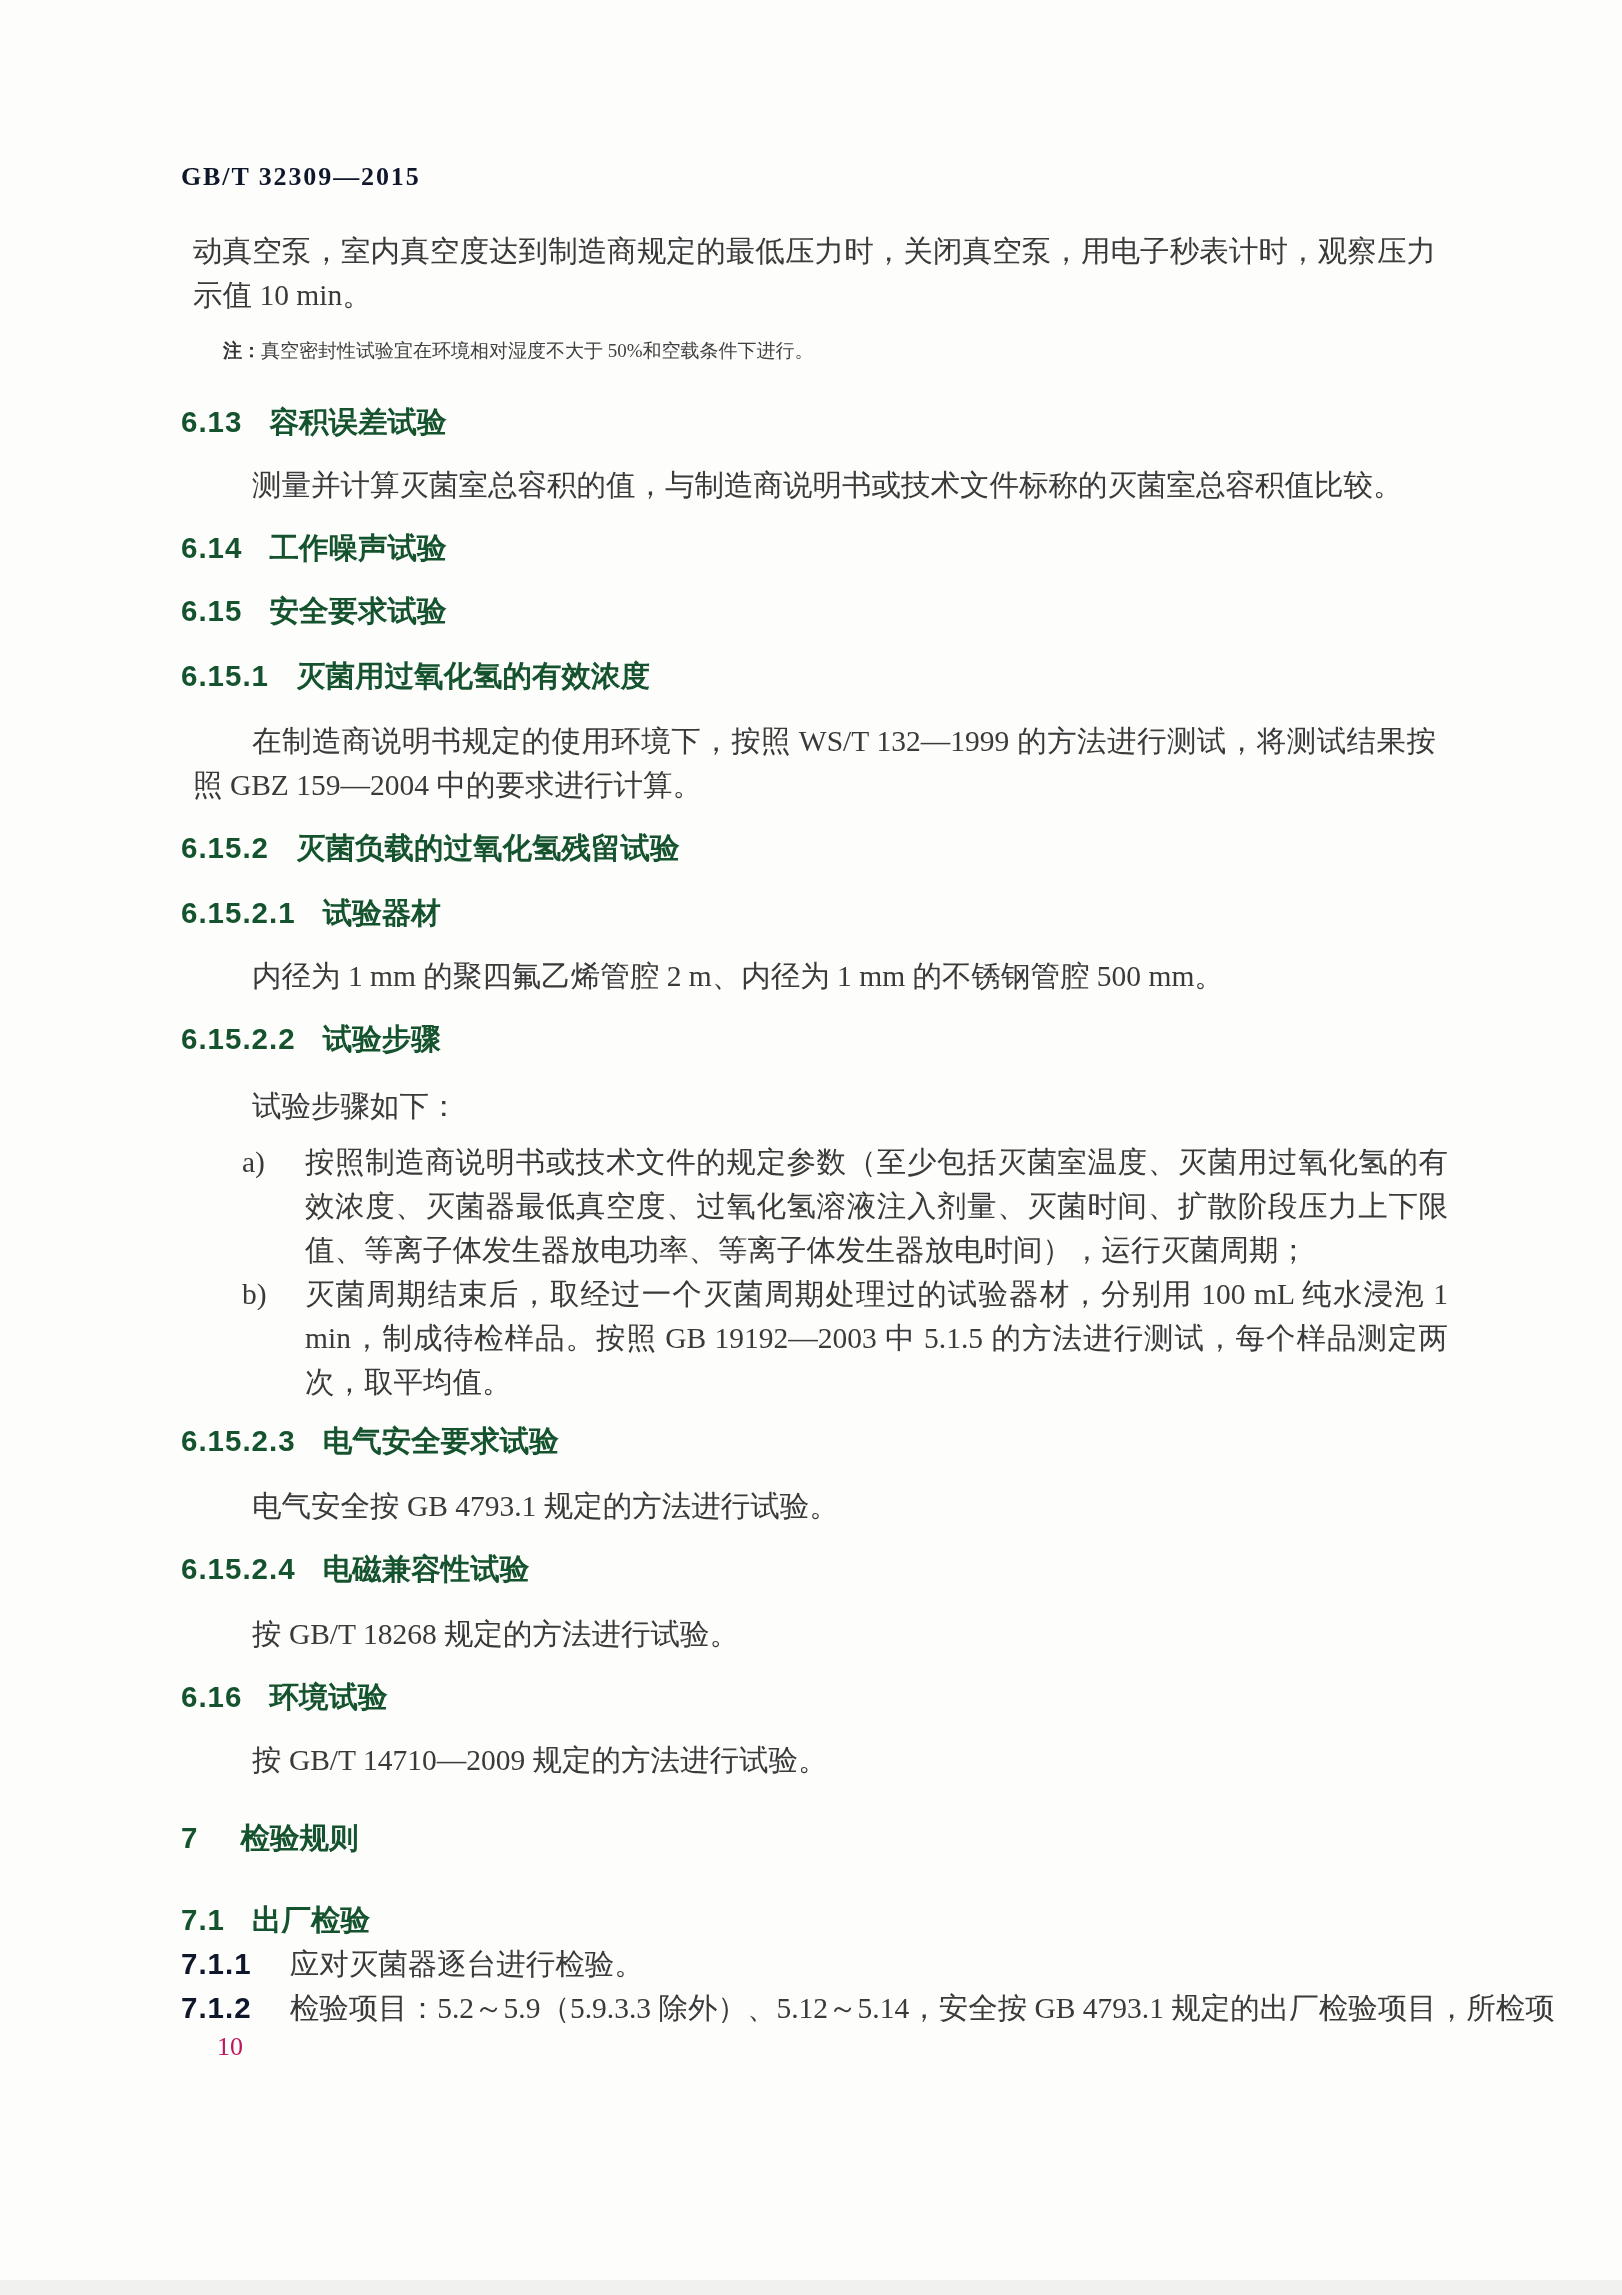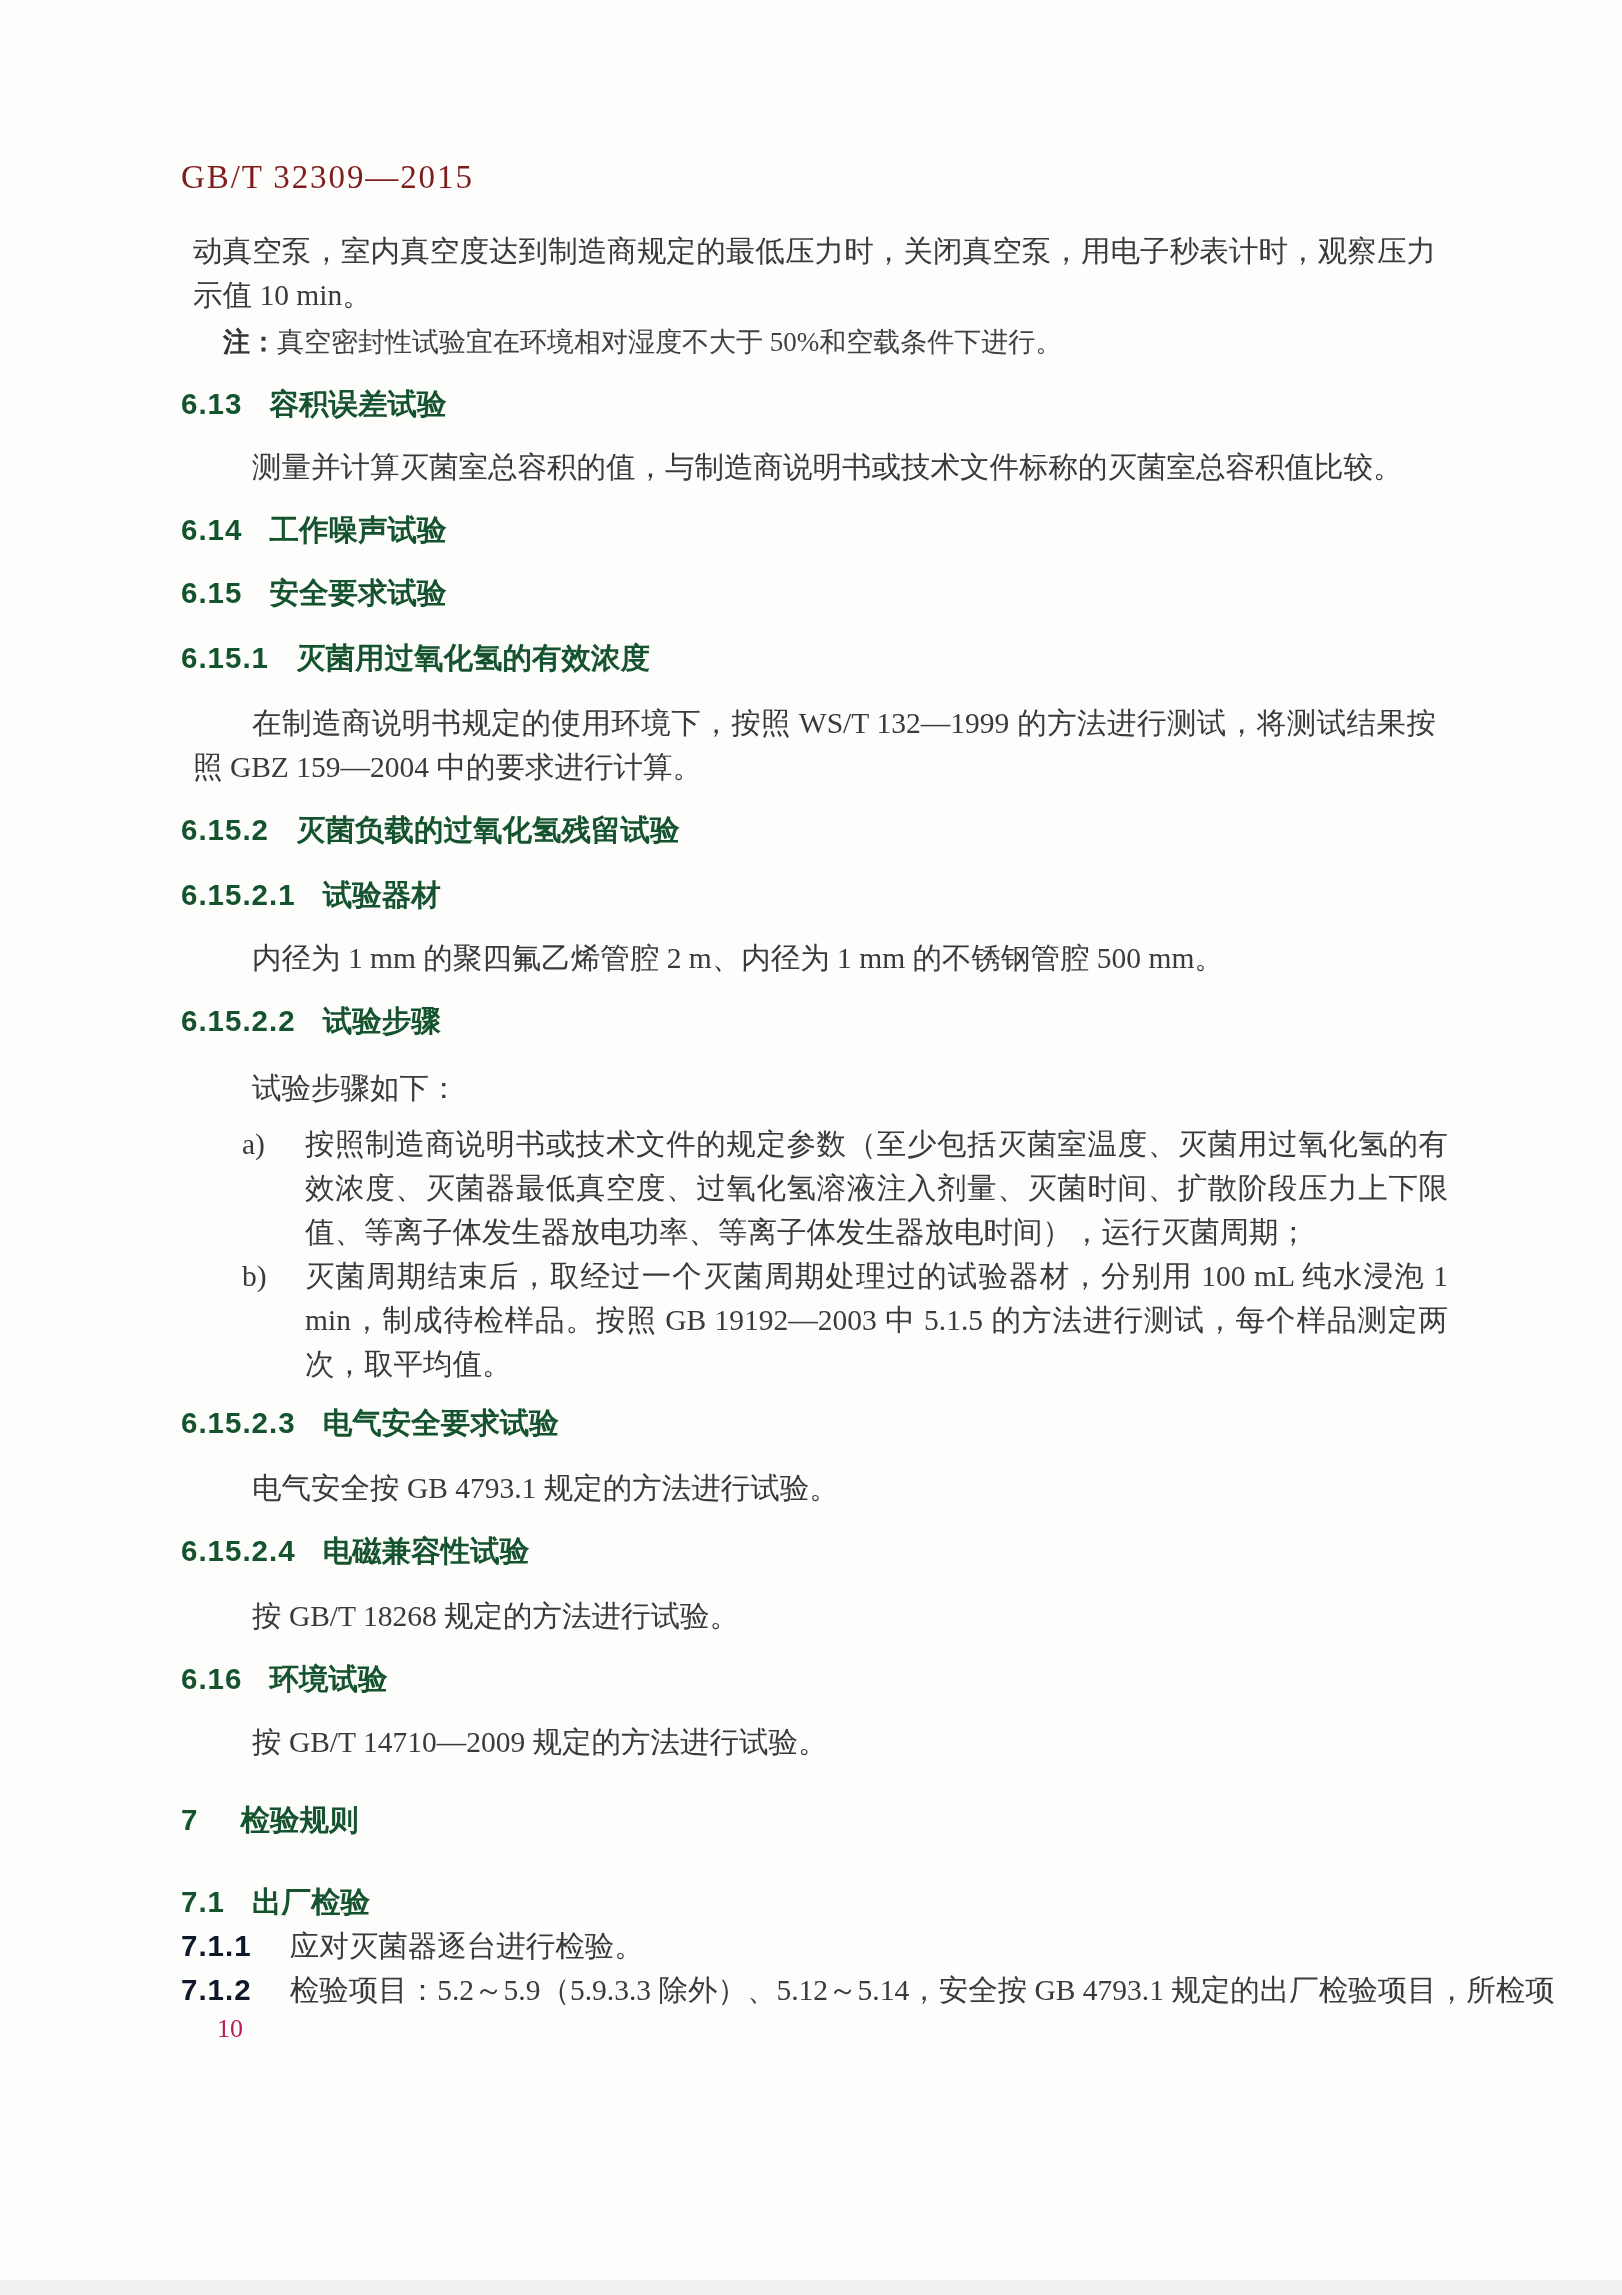--- a/index.html
+++ b/index.html
@@ -16,38 +16,38 @@
   .page::after { 
     content:"";
     position:absolute; left:0; bottom:0; width:100%; height:15px;
     background:#f1f1f0;
   }
   .content {
     box-sizing: border-box;
     padding: 155px 175px 0 181px;
   }
   .doc-header {
-    font-size: 33px;
-    font-weight: 400;
-    color: #7f1d1d;
+    font-size: 26px;
+    font-weight: 700;
+    color: #0f172a;
     letter-spacing: 1.9px;
     line-height: 44px;
     font-family: "Liberation Serif", "DejaVu Serif", serif;
   }
   .para {
     font-size: 29.5px;
     line-height: 44px;
     text-align: justify;
     margin: 12px;
     text-indent: 2em;
   }
   .para.cont { text-indent: 0; }
   .note {
-    font-size: 27px;
-    line-height: 26px;
+    font-size: 19px;
+    line-height: 44px;
     margin: 11.4px 0 0 42px;
     color: #404040;
   }
   .note-label { font-weight: 700; font-family: "Liberation Sans", "DejaVu Sans", sans-serif; color:#333; }
   .hd {
     font-family: "Liberation Sans", "DejaVu Sans", sans-serif;
     font-size: 29.5px;
     font-weight: 700;
     color: #14532d;
     line-height: 44px;

